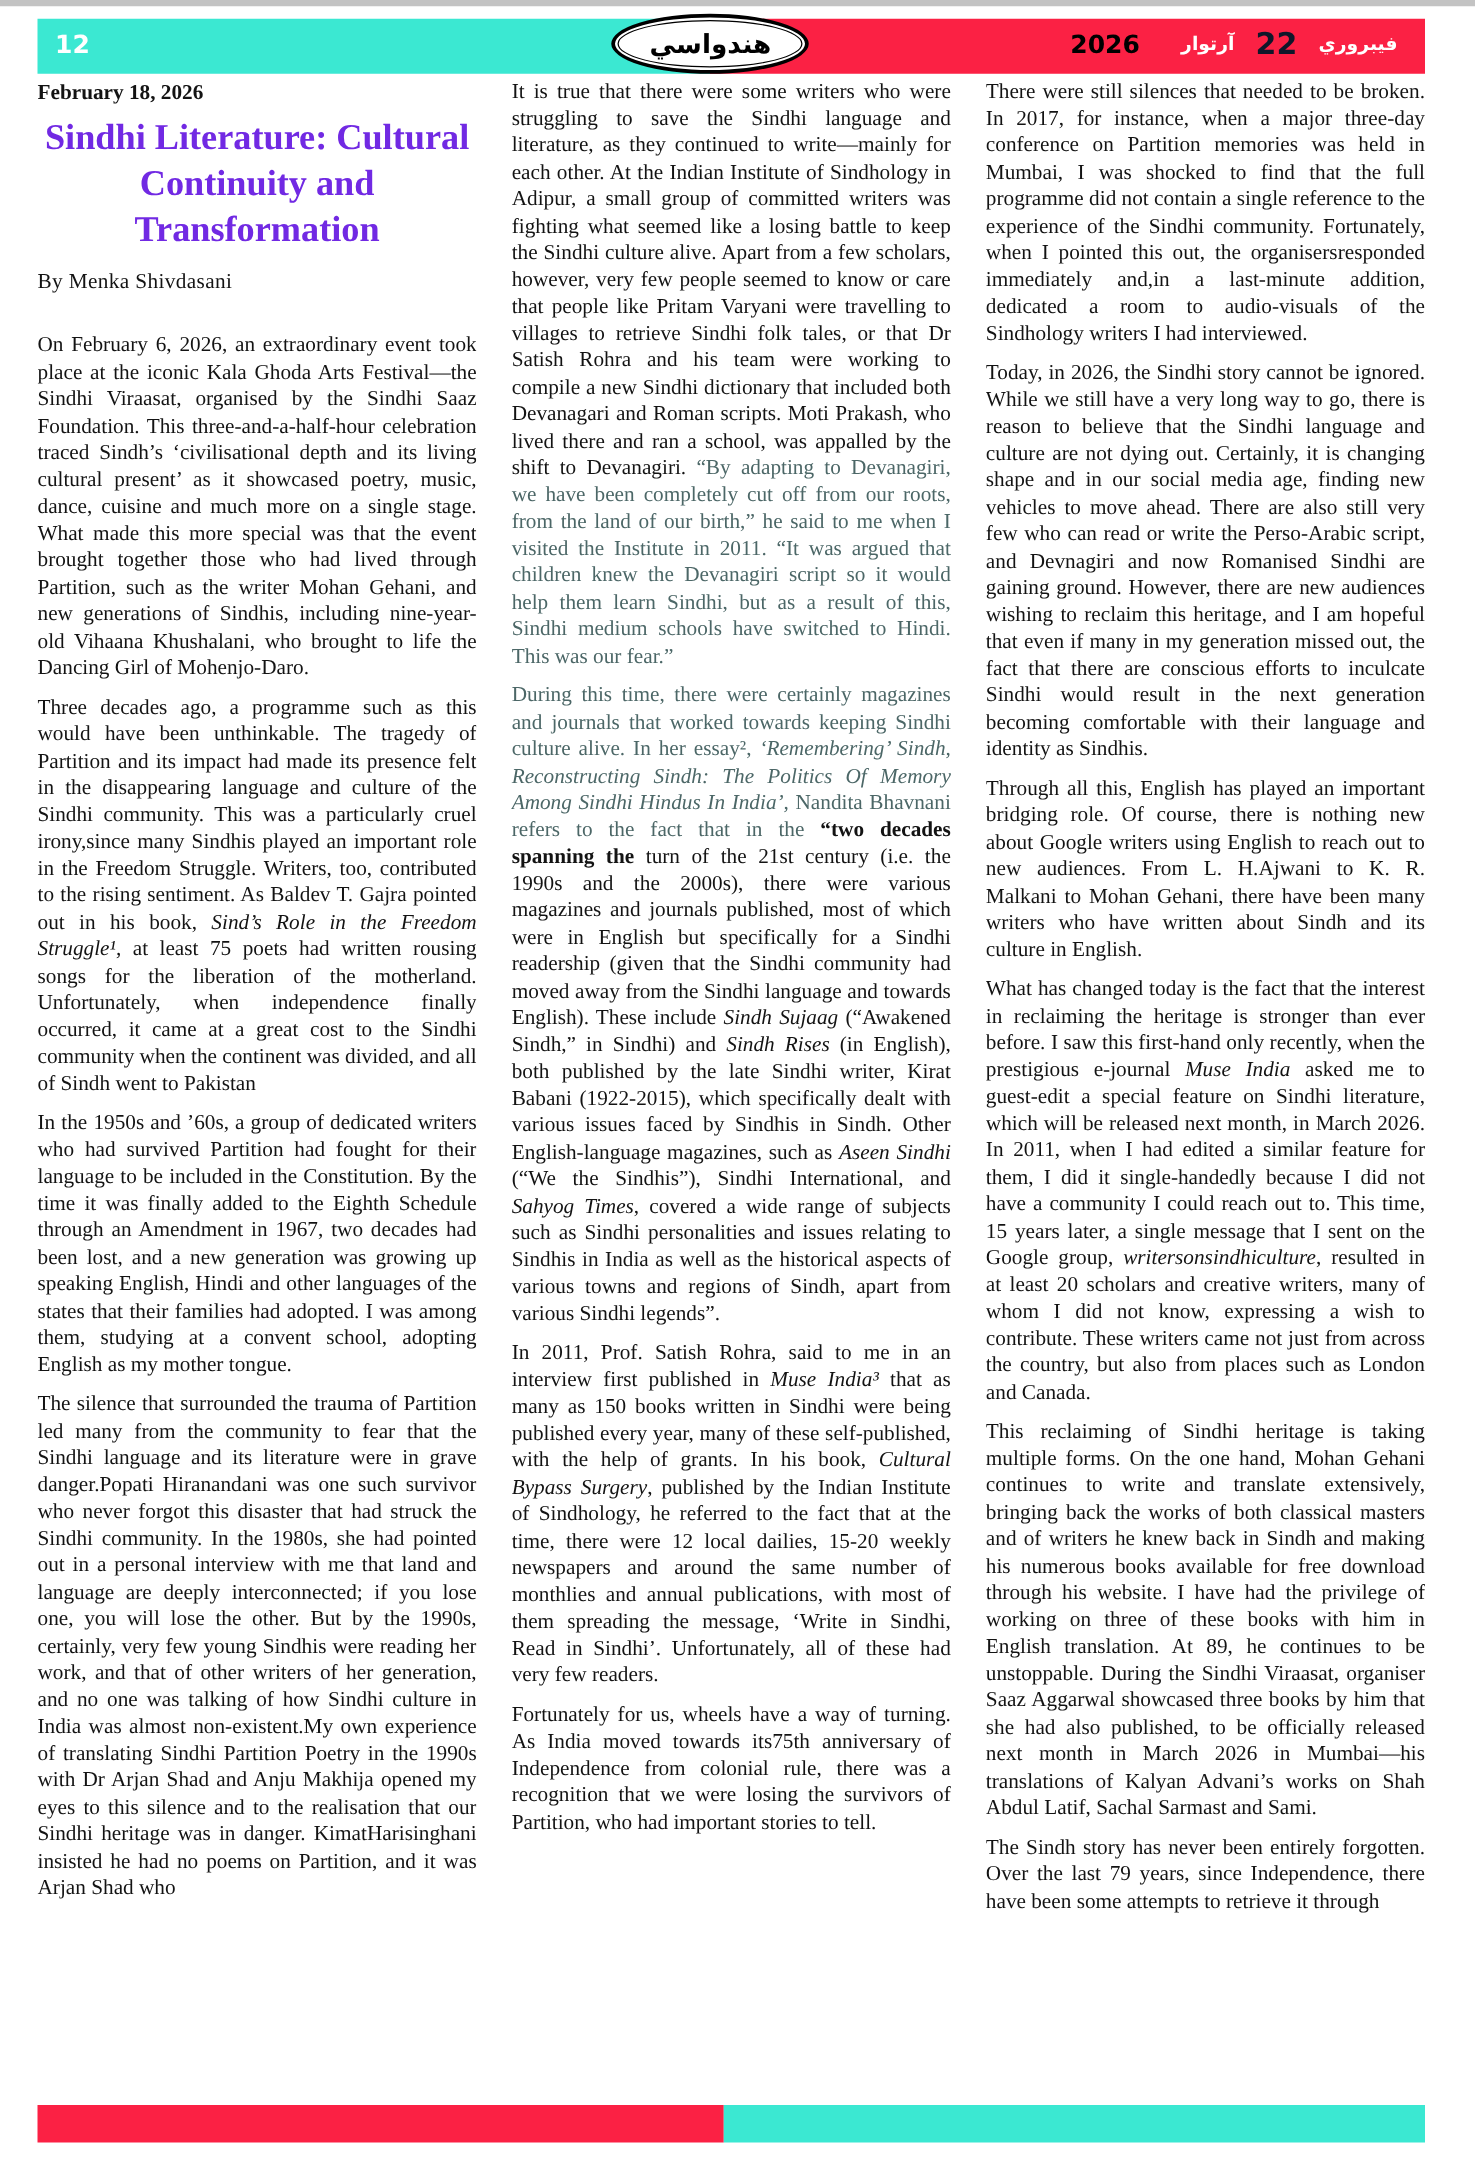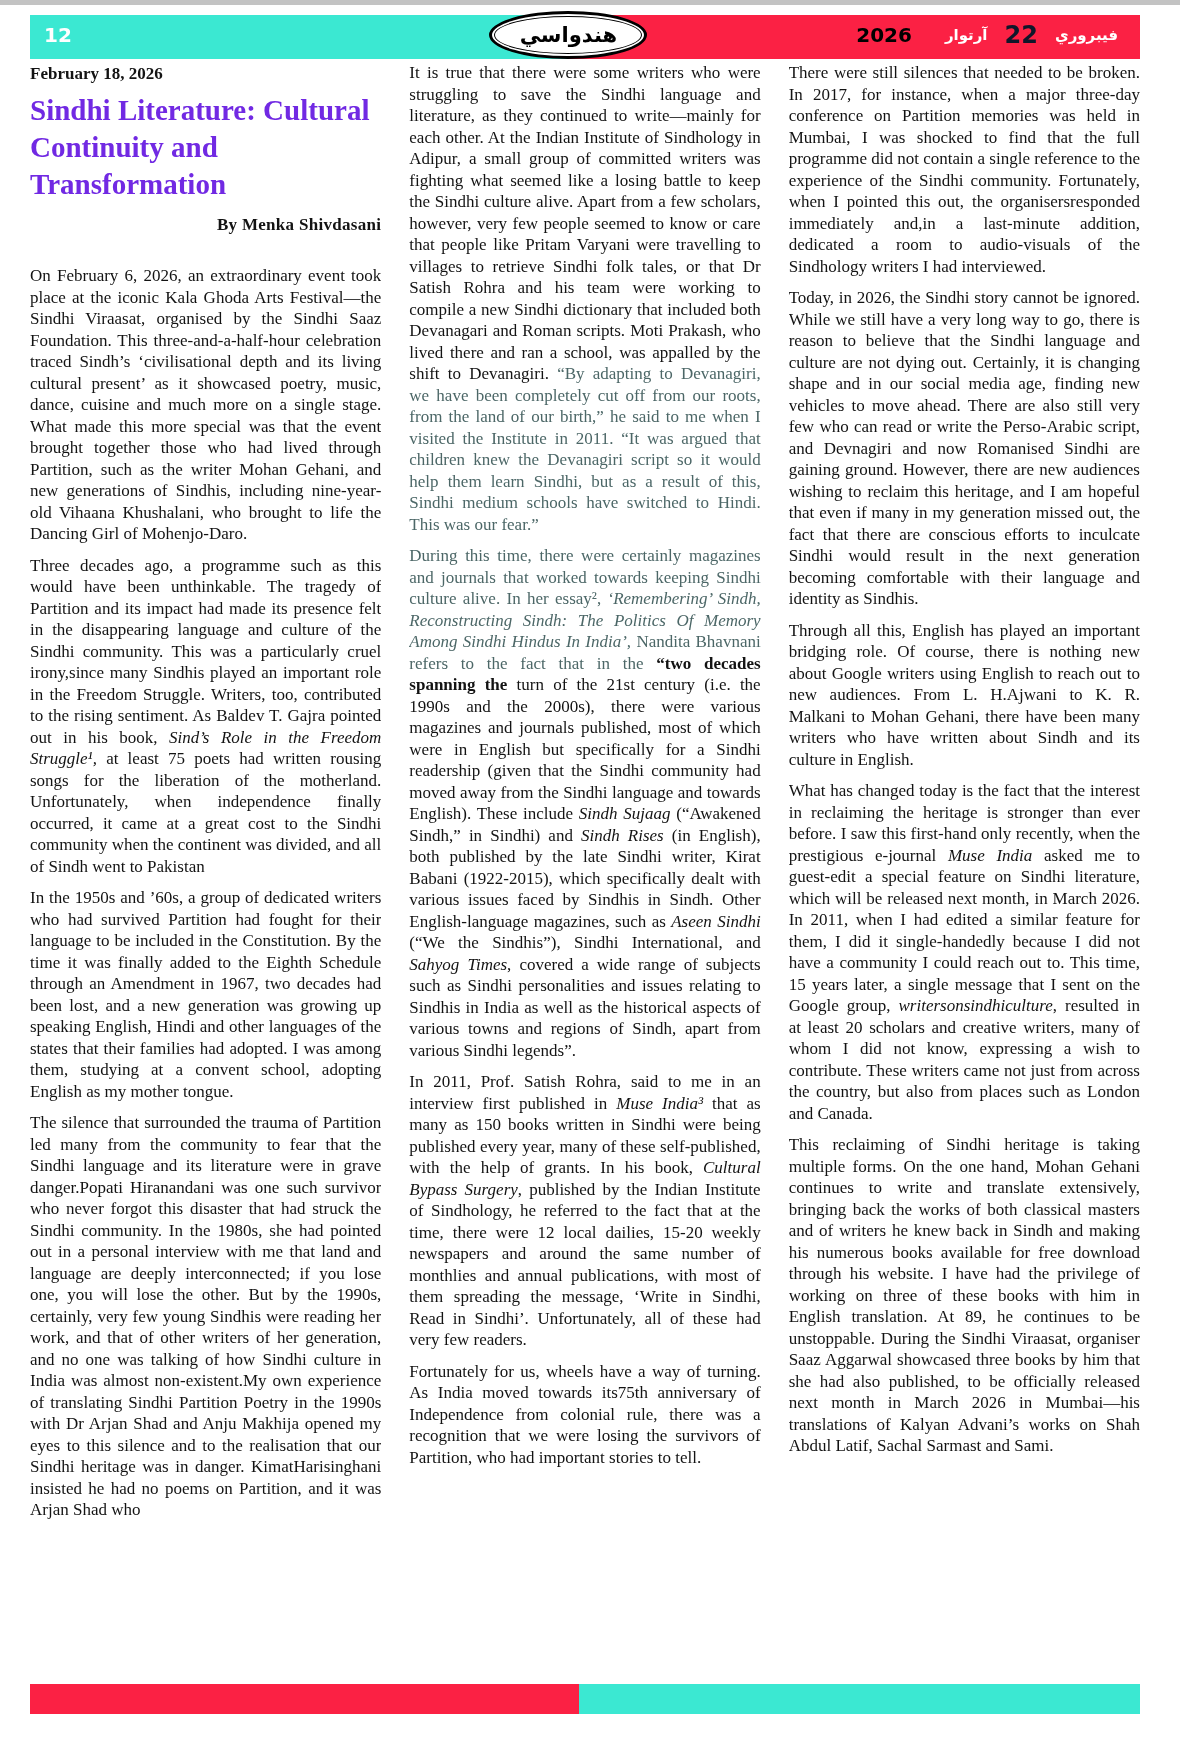--- a/index.html
+++ b/index.html
@@ -39,23 +39,23 @@
   }
   
   .columns{
     position:absolute;left:30px;top:62px;width:1110px;height:1612px;
     display:flex;gap:28px;overflow:hidden;
   }
   .col{flex:1 1 0;overflow:hidden;}
   .article-date{font-weight:bold;font-size:17px;margin:2px 0 8px 0;}
   .article-title{
     color:var(--title);font-weight:bold;font-size:29px;line-height:1.28;
-    text-align:left;margin:0 0 12px 0;
+    text-align:center;margin:0 0 12px 0;
   }
-  .byline{font-weight:bold;font-size:17px;text-align:right;margin:0 0 30px 0;letter-spacing:.3px;}
+  .byline{font-weight:normal;font-size:17px;text-align:left;margin:0 0 30px 0;letter-spacing:.3px;}
   .para{
     font-size:17px;line-height:21.5px;text-align:justify;margin:0 0 10px 0;color:var(--text);
   }
   .seg-n{}
   .seg-i{font-style:italic;}
   .seg-b{font-weight:bold;}
   .seg-q{color:var(--quote);}
   .seg-qi{color:var(--quote);font-style:italic;}
   
   .footer-bar{position:absolute;left:30px;top:1684px;width:1110px;height:30px;display:flex;}
@@ -103,20 +103,21 @@
           <p class="para"><span class="seg-n">Fortunately for us, wheels have a way of turning. As India moved towards its75th anniversary of Independence from colonial rule, there was a recognition that we were losing the survivors of Partition, who had important stories to tell.</span></p>
         </div>
     </div>
     <div class="col">
       <div>
           <p class="para"><span class="seg-n">There were still silences that needed to be broken. In 2017, for instance, when a major three-day conference on Partition memories was held in Mumbai, I was shocked to find that the full programme did not contain a single reference to the experience of the Sindhi community. Fortunately, when I pointed this out, the organisersresponded immediately and,in a last-minute addition, dedicated a room to audio-visuals of the Sindhology writers I had interviewed.</span></p>
           <p class="para"><span class="seg-n">Today, in 2026, the Sindhi story cannot be ignored. While we still have a very long way to go, there is reason to believe that the Sindhi language and culture are not dying out. Certainly, it is changing shape and in our social media age, finding new vehicles to move ahead. There are also still very few who can read or write the Perso-Arabic script, and Devnagiri and now Romanised Sindhi are gaining ground. However, there are new audiences wishing to reclaim this heritage, and I am hopeful that even if many in my generation missed out, the fact that there are conscious efforts to inculcate Sindhi would result in the next generation becoming comfortable with their language and identity as Sindhis.</span></p>
           <p class="para"><span class="seg-n">Through all this, English has played an important bridging role. Of course, there is nothing new about Google writers using English to reach out to new audiences. From L. H.Ajwani to K. R. Malkani to Mohan Gehani, there have been many writers who have written about Sindh and its culture in English.</span></p>
           <p class="para"><span class="seg-n">What has changed today is the fact that the interest in reclaiming the heritage is stronger than ever before. I saw this first-hand only recently, when the prestigious e-journal </span><span class="seg-i">Muse India</span><span class="seg-n"> asked me to guest-edit a special feature on Sindhi literature, which will be released next month, in March 2026. In 2011, when I had edited a similar feature for them, I did it single-handedly because I did not have a community I could reach out to. This time, 15 years later, a single message that I sent on the Google group, </span><span class="seg-i">writersonsindhiculture</span><span class="seg-n">, resulted in at least 20 scholars and creative writers, many of whom I did not know, expressing a wish to contribute. These writers came not just from across the country, but also from places such as London and Canada.</span></p>
           <p class="para"><span class="seg-n">This reclaiming of Sindhi heritage is taking multiple forms. On the one hand, Mohan Gehani continues to write and translate extensively, bringing back the works of both classical masters and of writers he knew back in Sindh and making his numerous books available for free download through his website. I have had the privilege of working on three of these books with him in English translation. At 89, he continues to be unstoppable. During the Sindhi Viraasat, organiser Saaz Aggarwal showcased three books by him that she had also published, to be officially released next month in March 2026 in Mumbai—his translations of Kalyan Advani’s works on Shah Abdul Latif, Sachal Sarmast and Sami.</span></p>
+          <p class="para"><span class="seg-n">The Sindh story has never been entirely forgotten. Over the last 79 years, since Independence, there have been some attempts to retrieve it through</span></p>
         </div>
     </div>
   </div>
 
   <div class="footer-bar">
     <div class="foot-red"></div>
     <div class="foot-teal"></div>
   </div>
 </div>
 

